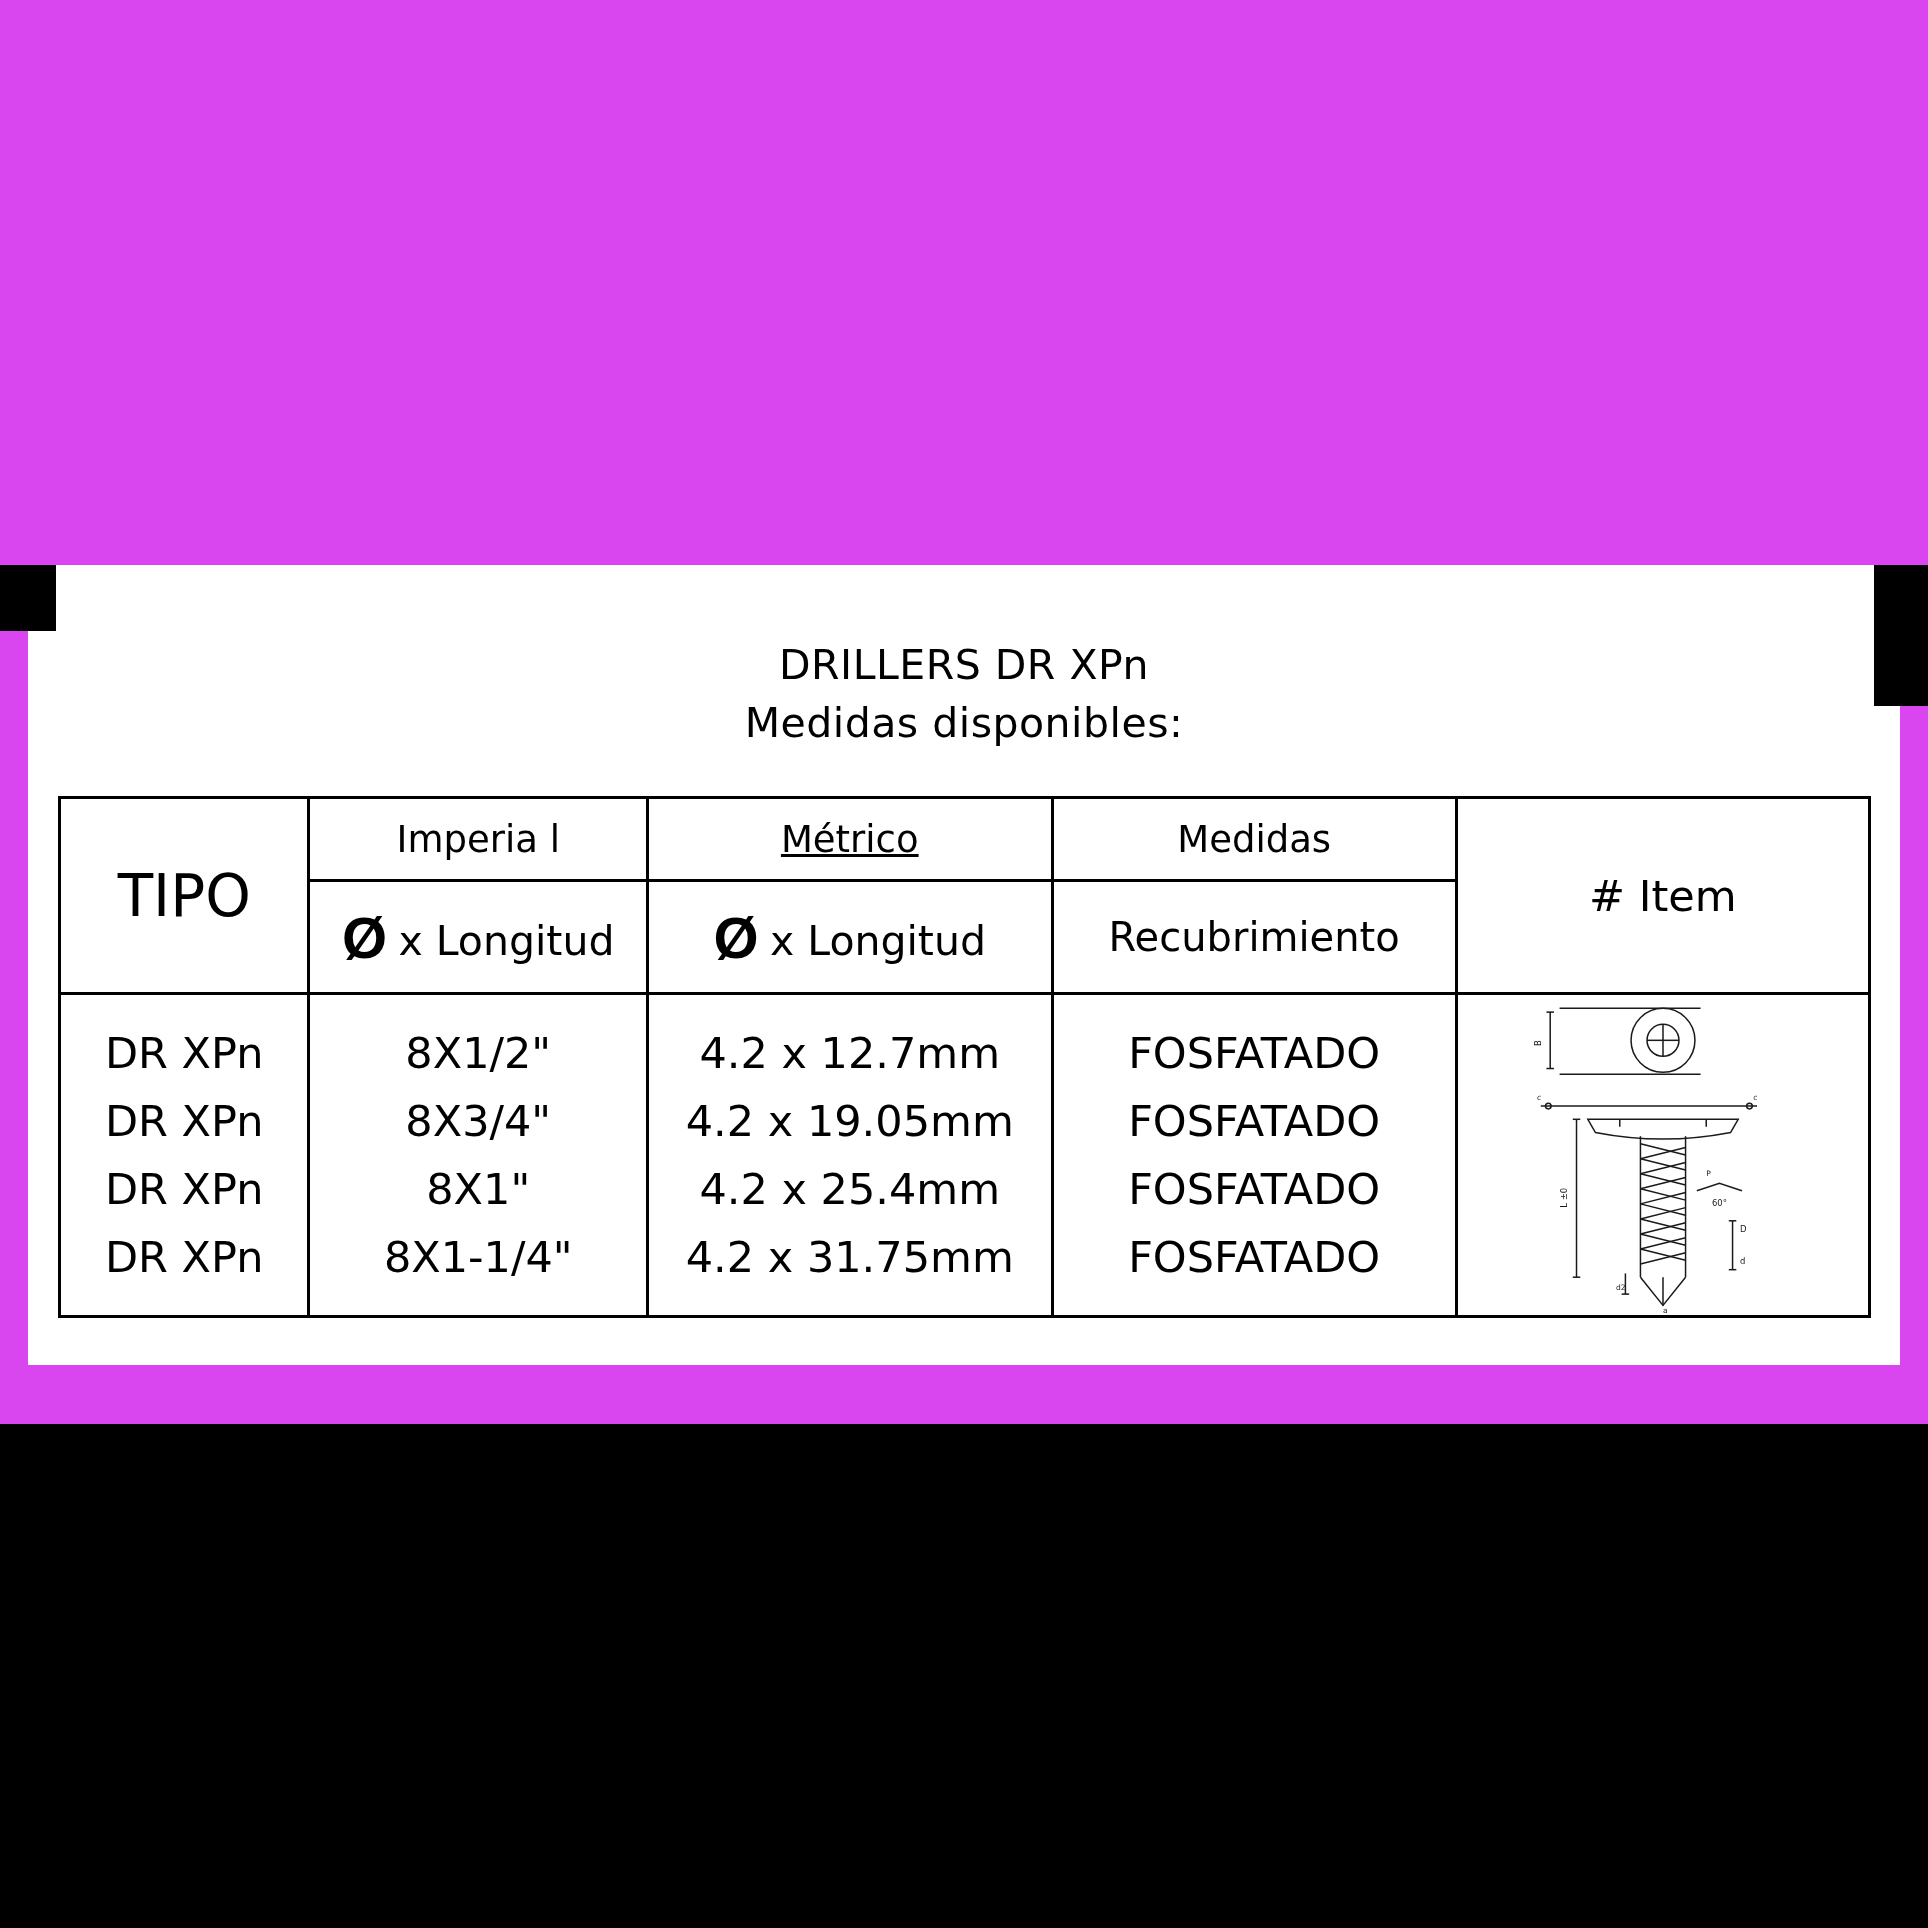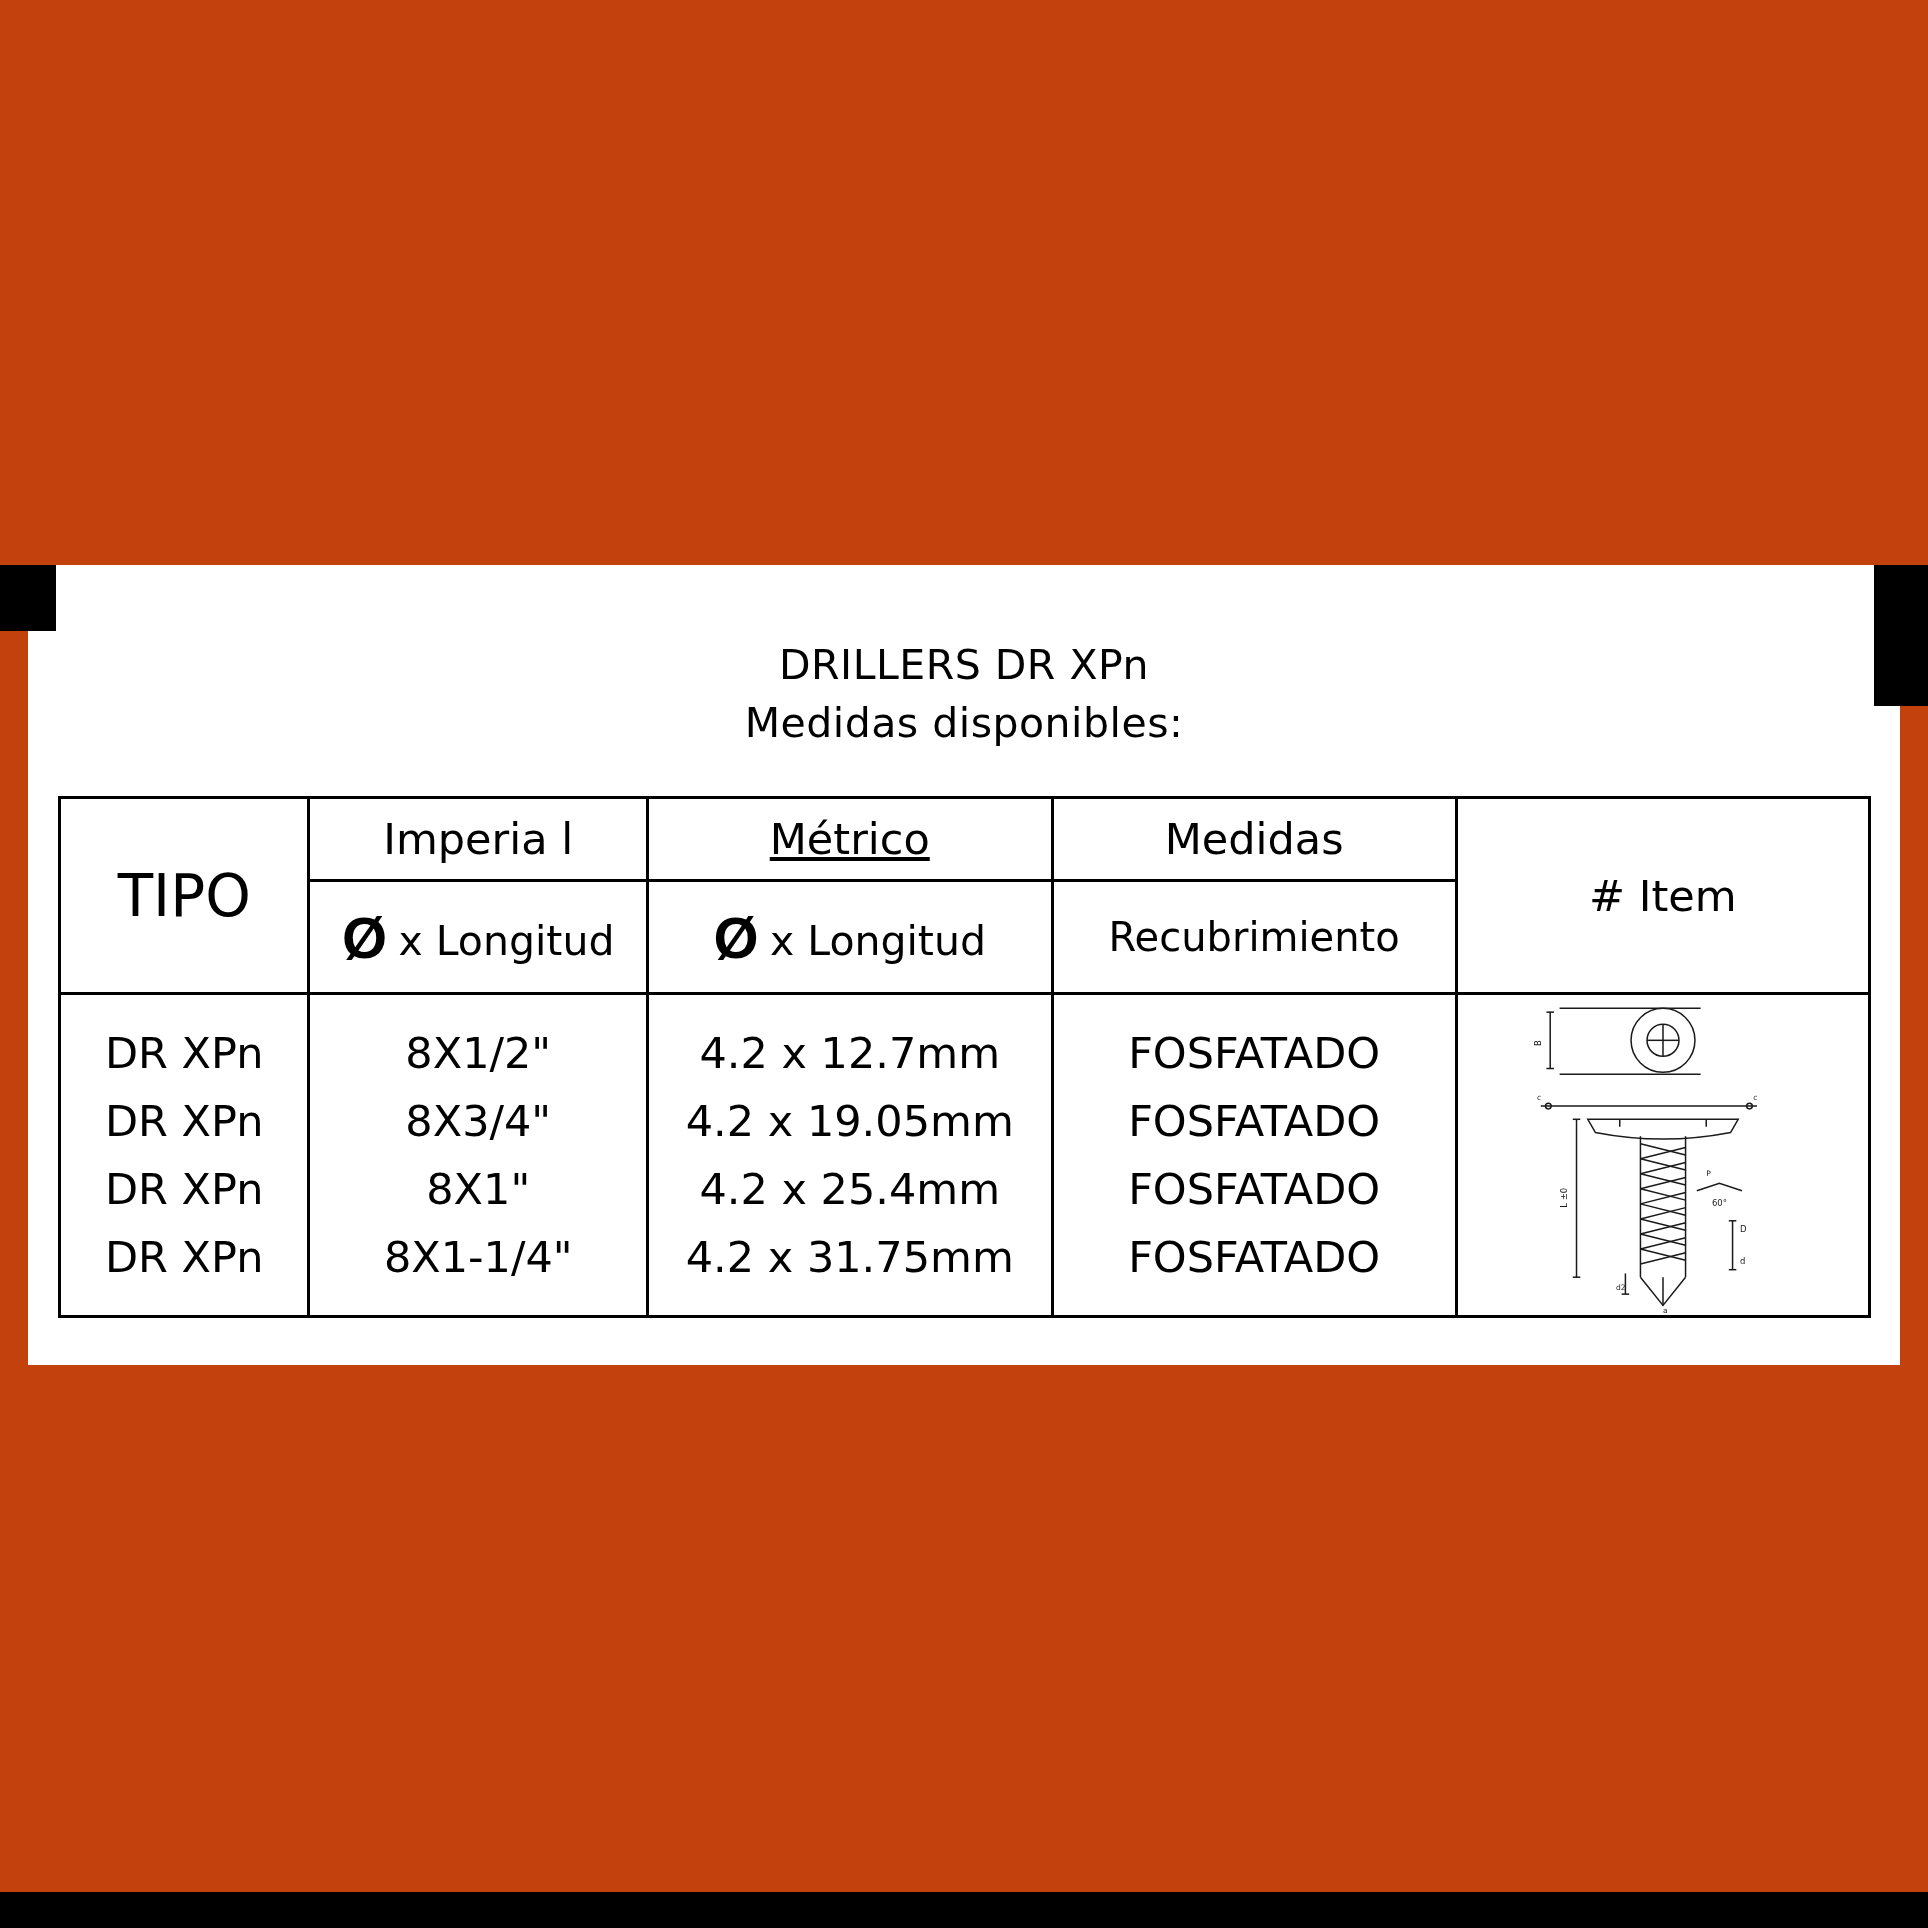--- a/index.html
+++ b/index.html
@@ -4,22 +4,22 @@
 <style>
   * { box-sizing: border-box; }
   html, body {
     margin: 0; padding: 0;
     width: 1928px; height: 1928px;
     background: #000000;
     font-family: "DejaVu Sans", sans-serif;
   }
   .page {
     position: relative;
-    width: 1928px; height: 1892px;
-    background: #c2410c;
+    width: 1928px; height: 1424px;
+    background: #d946ef;
     overflow: hidden;
   }
   
   .sheet {
     position: absolute;
     left: 28px;
     top: 565px;
     width: 1872px;
     height: 800px;
     background: #ffffff;
@@ -72,21 +72,21 @@
     background: #ffffff;
     color: #000000;
   }
   table.spec td, table.spec th {
     border: 3.8px solid #000000;
     padding: 0;
     text-align: center;
     vertical-align: middle;
     font-weight: normal;
   }
-  .hdr-group { font-size: 43px; height: 83px; }
+  .hdr-group { font-size: 37px; height: 83px; }
   .hdr-sub   { font-size: 41px; height: 113px; }
   .col-tipo  { width: 250px; }
   .col-imp   { width: 339px; }
   .col-met   { width: 405px; text-decoration: underline; }
   .col-aca   { width: 405px; }
   .col-item  { width: 414px; }
   .tipo-label { font-size: 58px; }
   .dia-cell {
     font-size: 41px;
     white-space: nowrap;

